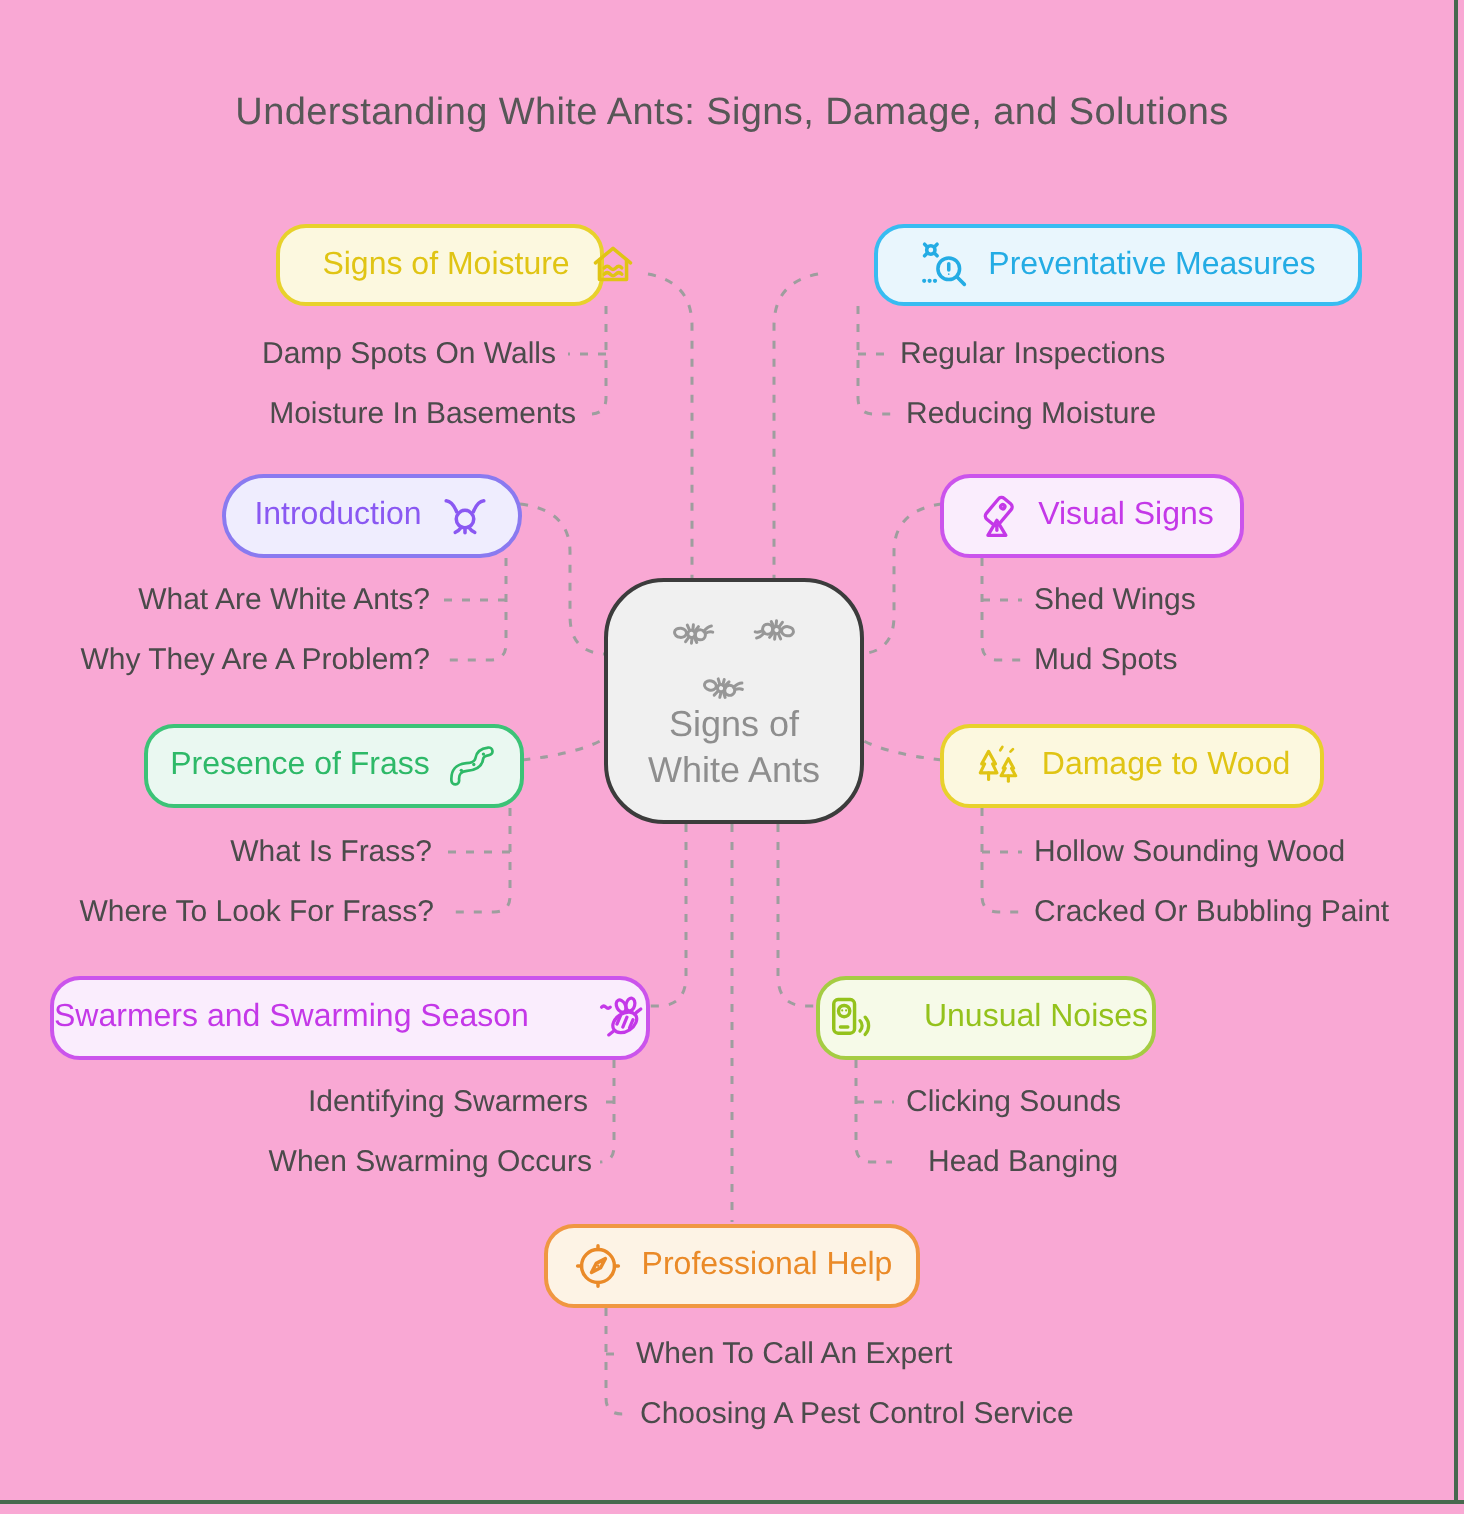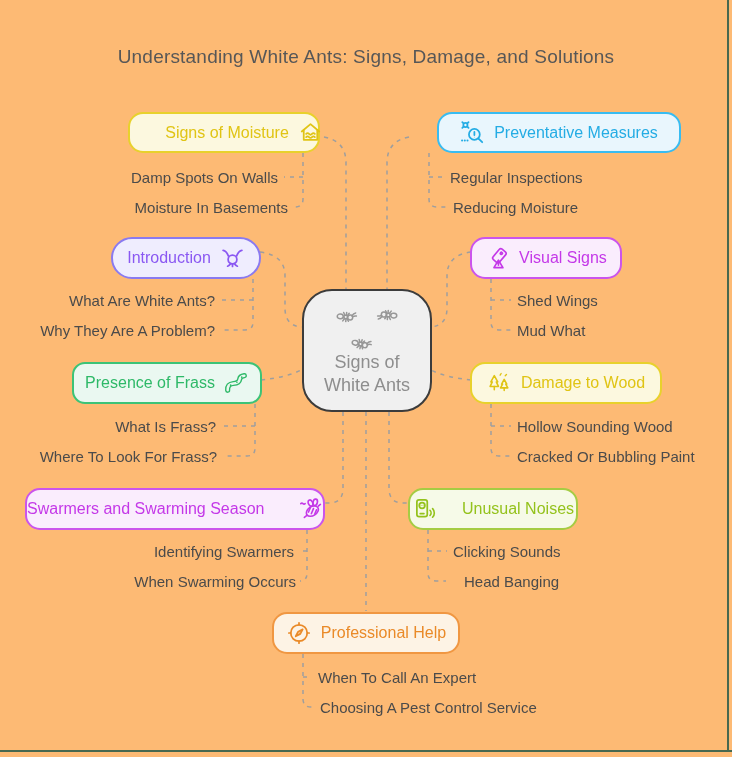--- a/index.html
+++ b/index.html
@@ -1,17 +1,17 @@
 <!DOCTYPE html>
 <html><head>
 <meta charset="utf-8">
 <style>
   html,body{margin:0;padding:0;background:#fff;}
   #canvas{
-    position:relative;width:732px;height:757px;background:#fdba74;
+    position:relative;width:732px;height:757px;background:#f9a8d4;
     font-family:"Liberation Sans",sans-serif;overflow:hidden;
   }
   .title{
     position:absolute;left:0;right:0;top:46px;text-align:center;
     font-size:19px;color:#575757;letter-spacing:.2px;
   }
   .connectors{position:absolute;left:0;top:0;pointer-events:none;}
   .node{
     position:absolute;box-sizing:border-box;
     display:flex;align-items:center;justify-content:center;gap:9px;
@@ -93,21 +93,21 @@
         </defs>
         <use href="#ant" transform="translate(6,3) rotate(6)"></use>
         <use href="#ant" transform="translate(66,17) rotate(186)"></use>
         <use href="#ant" transform="translate(22,29) rotate(14)"></use>
       </svg>
     </span>
     <div class="clbl">Signs of</div>
     <div class="clbl">White Ants</div>
   </div>
 
-  <div class="node" style="left: 128px; top: 112px; width: 192px; height: 41px; padding-left: 40px; --bd: #E8D12C; --bg: #FCF8DF; --fg: #E0C414;">
+  <div class="node" style="left: 138px; top: 112px; width: 164px; height: 41px; padding-left: 40px; --bd: #E8D12C; --bg: #FCF8DF; --fg: #E0C414;">
     <span class="lbl">Signs of Moisture</span>
     <span class="icon">
       <svg width="25" height="25" viewBox="0 0 24 24" fill="none" stroke="currentColor" stroke-width="1.7" stroke-linecap="round" stroke-linejoin="round">
         <path d="M3.6 11 L12 4 L20.4 11"></path>
         <path d="M5.5 9.6 V19 H18.5 V9.6"></path>
         <path d="M7.8 13.4 q1.4 -1.5 2.8 0 q1.4 1.5 2.8 0 q1.4 -1.5 2.8 0"></path>
         <path d="M7.8 16.4 q1.4 -1.5 2.8 0 q1.4 1.5 2.8 0 q1.4 -1.5 2.8 0"></path>
       </svg>
     </span>
   </div>
@@ -151,21 +151,21 @@
           <rect x="9.2" y="2.5" width="8" height="13" rx="2"></rect>
           <circle cx="13.2" cy="6" r="1"></circle>
         </g>
         <path d="M8.6 20.8 L12.9 13.6 L17.2 20.8 Z"></path>
         <path d="M12.9 16.4 v2" stroke-linecap="round"></path>
       </svg>
     </span>
     <span class="lbl">Visual Signs</span>
   </div>
 
-  <div class="node" style="left: 72px; top: 362px; width: 190px; height: 42px; border-radius: 13px; --bd: #3CC377; --bg: #EAF8F1; --fg: #2EB968;">
+  <div class="node" style="left: 72px; top: 362px; width: 190px; height: 42px; --bd: #3CC377; --bg: #EAF8F1; --fg: #2EB968;">
     <span class="lbl">Presence of Frass</span>
     <span class="icon">
       <svg width="25" height="25" viewBox="0 0 24 24" fill="none">
         <path d="M3.5 18.5 Q3 12.5 9 12 Q14.5 11.6 15 8 Q15.4 5 19.5 4.5" stroke="currentColor" stroke-width="5" stroke-linecap="round"></path>
         <path d="M3.5 18.5 Q3 12.5 9 12 Q14.5 11.6 15 8 Q15.4 5 19.5 4.5" stroke="var(--bg)" stroke-width="2.4" stroke-linecap="round"></path>
         <circle cx="6.4" cy="13.6" r="0.8" fill="currentColor"></circle>
         <circle cx="12.4" cy="10.8" r="0.8" fill="currentColor"></circle>
         <circle cx="17" cy="5.8" r="0.8" fill="currentColor"></circle>
       </svg>
     </span>
@@ -226,21 +226,21 @@
     <span class="lbl">Professional Help</span>
   </div>
 
   <div class="child" style="right:454px;top:177px">Damp Spots On Walls</div>
   <div class="child" style="right:444px;top:207px">Moisture In Basements</div>
   <div class="child" style="left:450px;top:177px">Regular Inspections</div>
   <div class="child" style="left:453px;top:207px">Reducing Moisture</div>
   <div class="child" style="right:517px;top:300px">What Are White Ants?</div>
   <div class="child" style="right:517px;top:330px">Why They Are A Problem?</div>
   <div class="child" style="left:517px;top:300px">Shed Wings</div>
-  <div class="child" style="left:517px;top:330px">Mud What</div>
+  <div class="child" style="left:517px;top:330px">Mud Spots</div>
   <div class="child" style="right:516px;top:426px">What Is Frass?</div>
   <div class="child" style="right:515px;top:456px">Where To Look For Frass?</div>
   <div class="child" style="left:517px;top:426px">Hollow Sounding Wood</div>
   <div class="child" style="left:517px;top:456px">Cracked Or Bubbling Paint</div>
   <div class="child" style="right:438px;top:551px">Identifying Swarmers</div>
   <div class="child" style="right:436px;top:581px">When Swarming Occurs</div>
   <div class="child" style="left:453px;top:551px">Clicking Sounds</div>
   <div class="child" style="left:464px;top:581px">Head Banging</div>
   <div class="child" style="left:318px;top:677px">When To Call An Expert</div>
   <div class="child" style="left:320px;top:707px">Choosing A Pest Control Service</div>

